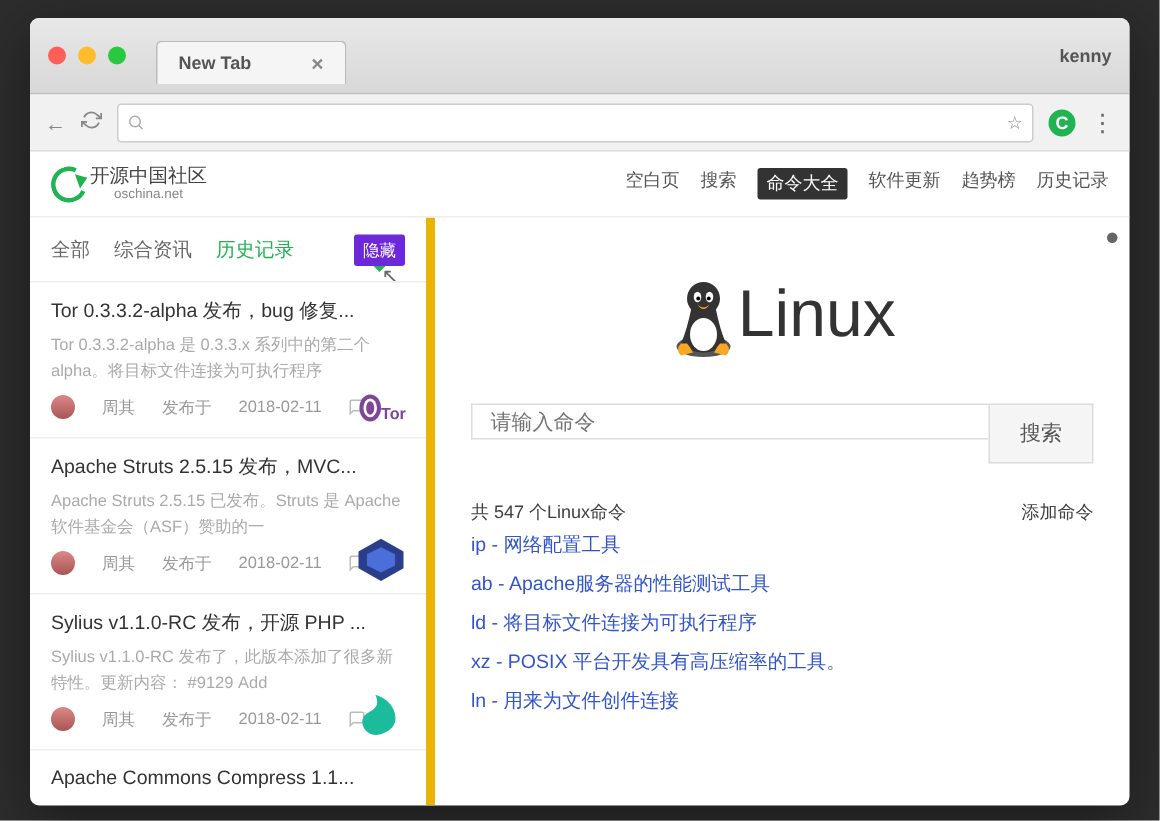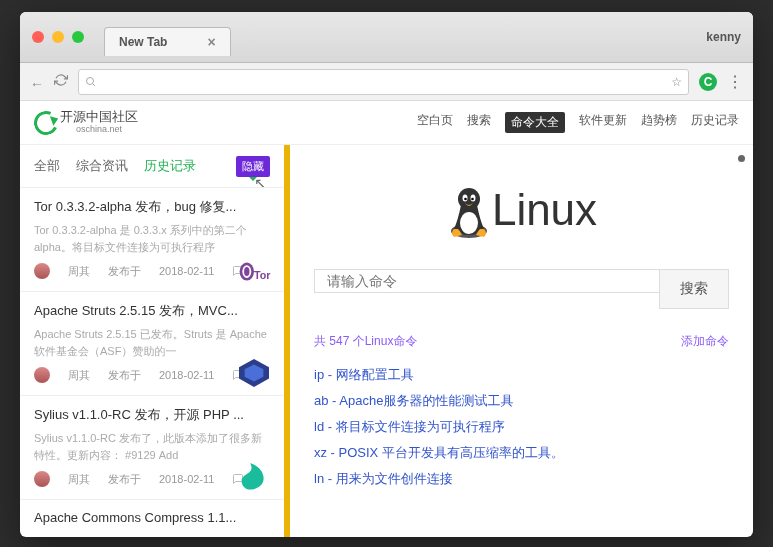--- a/index.html
+++ b/index.html
@@ -42,21 +42,21 @@
 .avatar { width: 16px; height: 16px; border-radius: 50%; background: linear-gradient(#d88,#a55); }
 .comment { display: flex; align-items: center; gap: 3px; }
 .art-icon { position: absolute; right: 12px; bottom: 8px; width: 36px; height: 30px; }
 .right { flex: 1; padding: 20px 24px 0; position: relative; overflow: hidden; }
 .hero { display: flex; align-items: flex-start; justify-content: center; margin: 20px 0 30px; }
 .tux { width: 46px; height: 54px; }
 .hero h1 { font-size: 44px; font-weight: 400; color: #333; }
 .searchrow { display: flex; margin-bottom: 24px; }
 .searchrow input { flex: 1; height: 24px; border: 1px solid #ddd; border-right: none; padding: 0 12px; font-size: 14px; outline: none; }
 .searchrow button { width: 70px; height: 40px; border: 1px solid #ddd; background: #f5f5f5; font-size: 14px; color: #555; cursor: pointer; }
-.cmdhead { display: flex; justify-content: space-between; font-size: 12px; color: #8b5cf6; margin-bottom: 12px; align-items: center; }
+.cmdhead { display: flex; justify-content: space-between; font-size: 12px; color: #404040; margin-bottom: 0; align-items: center; }
 .cmdlist a { display: block; font-size: 13px; color: #3355cc; text-decoration: none; line-height: 2; white-space: nowrap; overflow: hidden; text-overflow: ellipsis; }
 .scrolldot { position: absolute; right: 8px; top: 10px; width: 7px; height: 7px; background: #666; border-radius: 50%; }
 </style>
 </head>
 <body>
 
 <div class="window">
   <div class="titlebar">
     <div class="traffic">
       <div class="dot red"></div>

